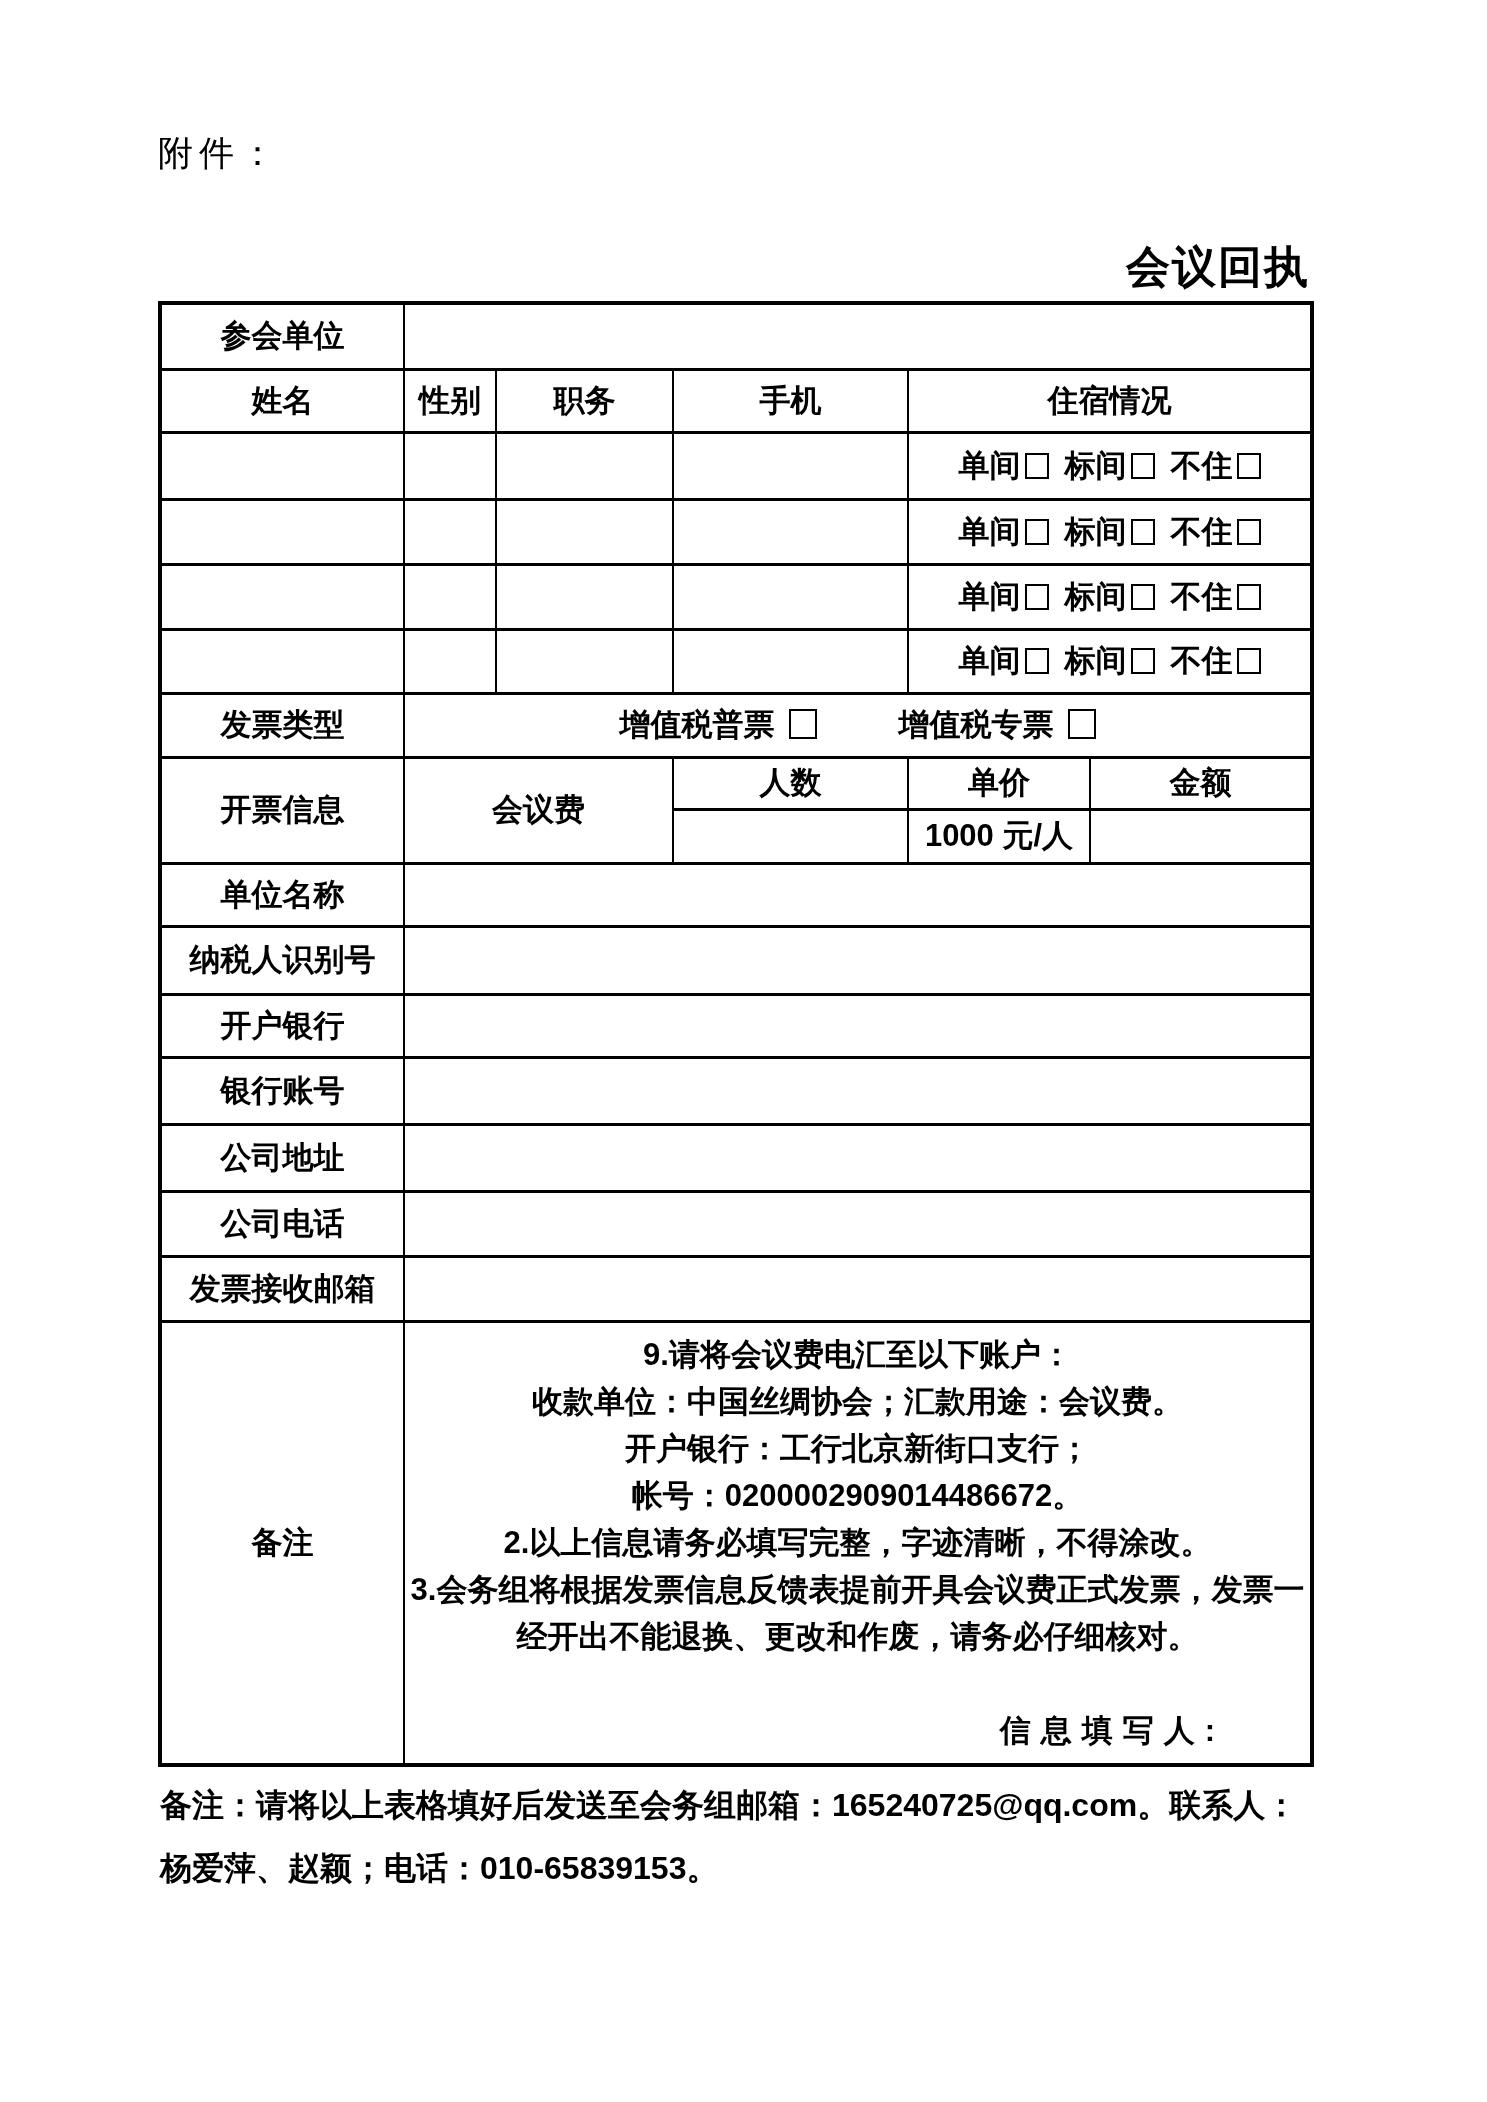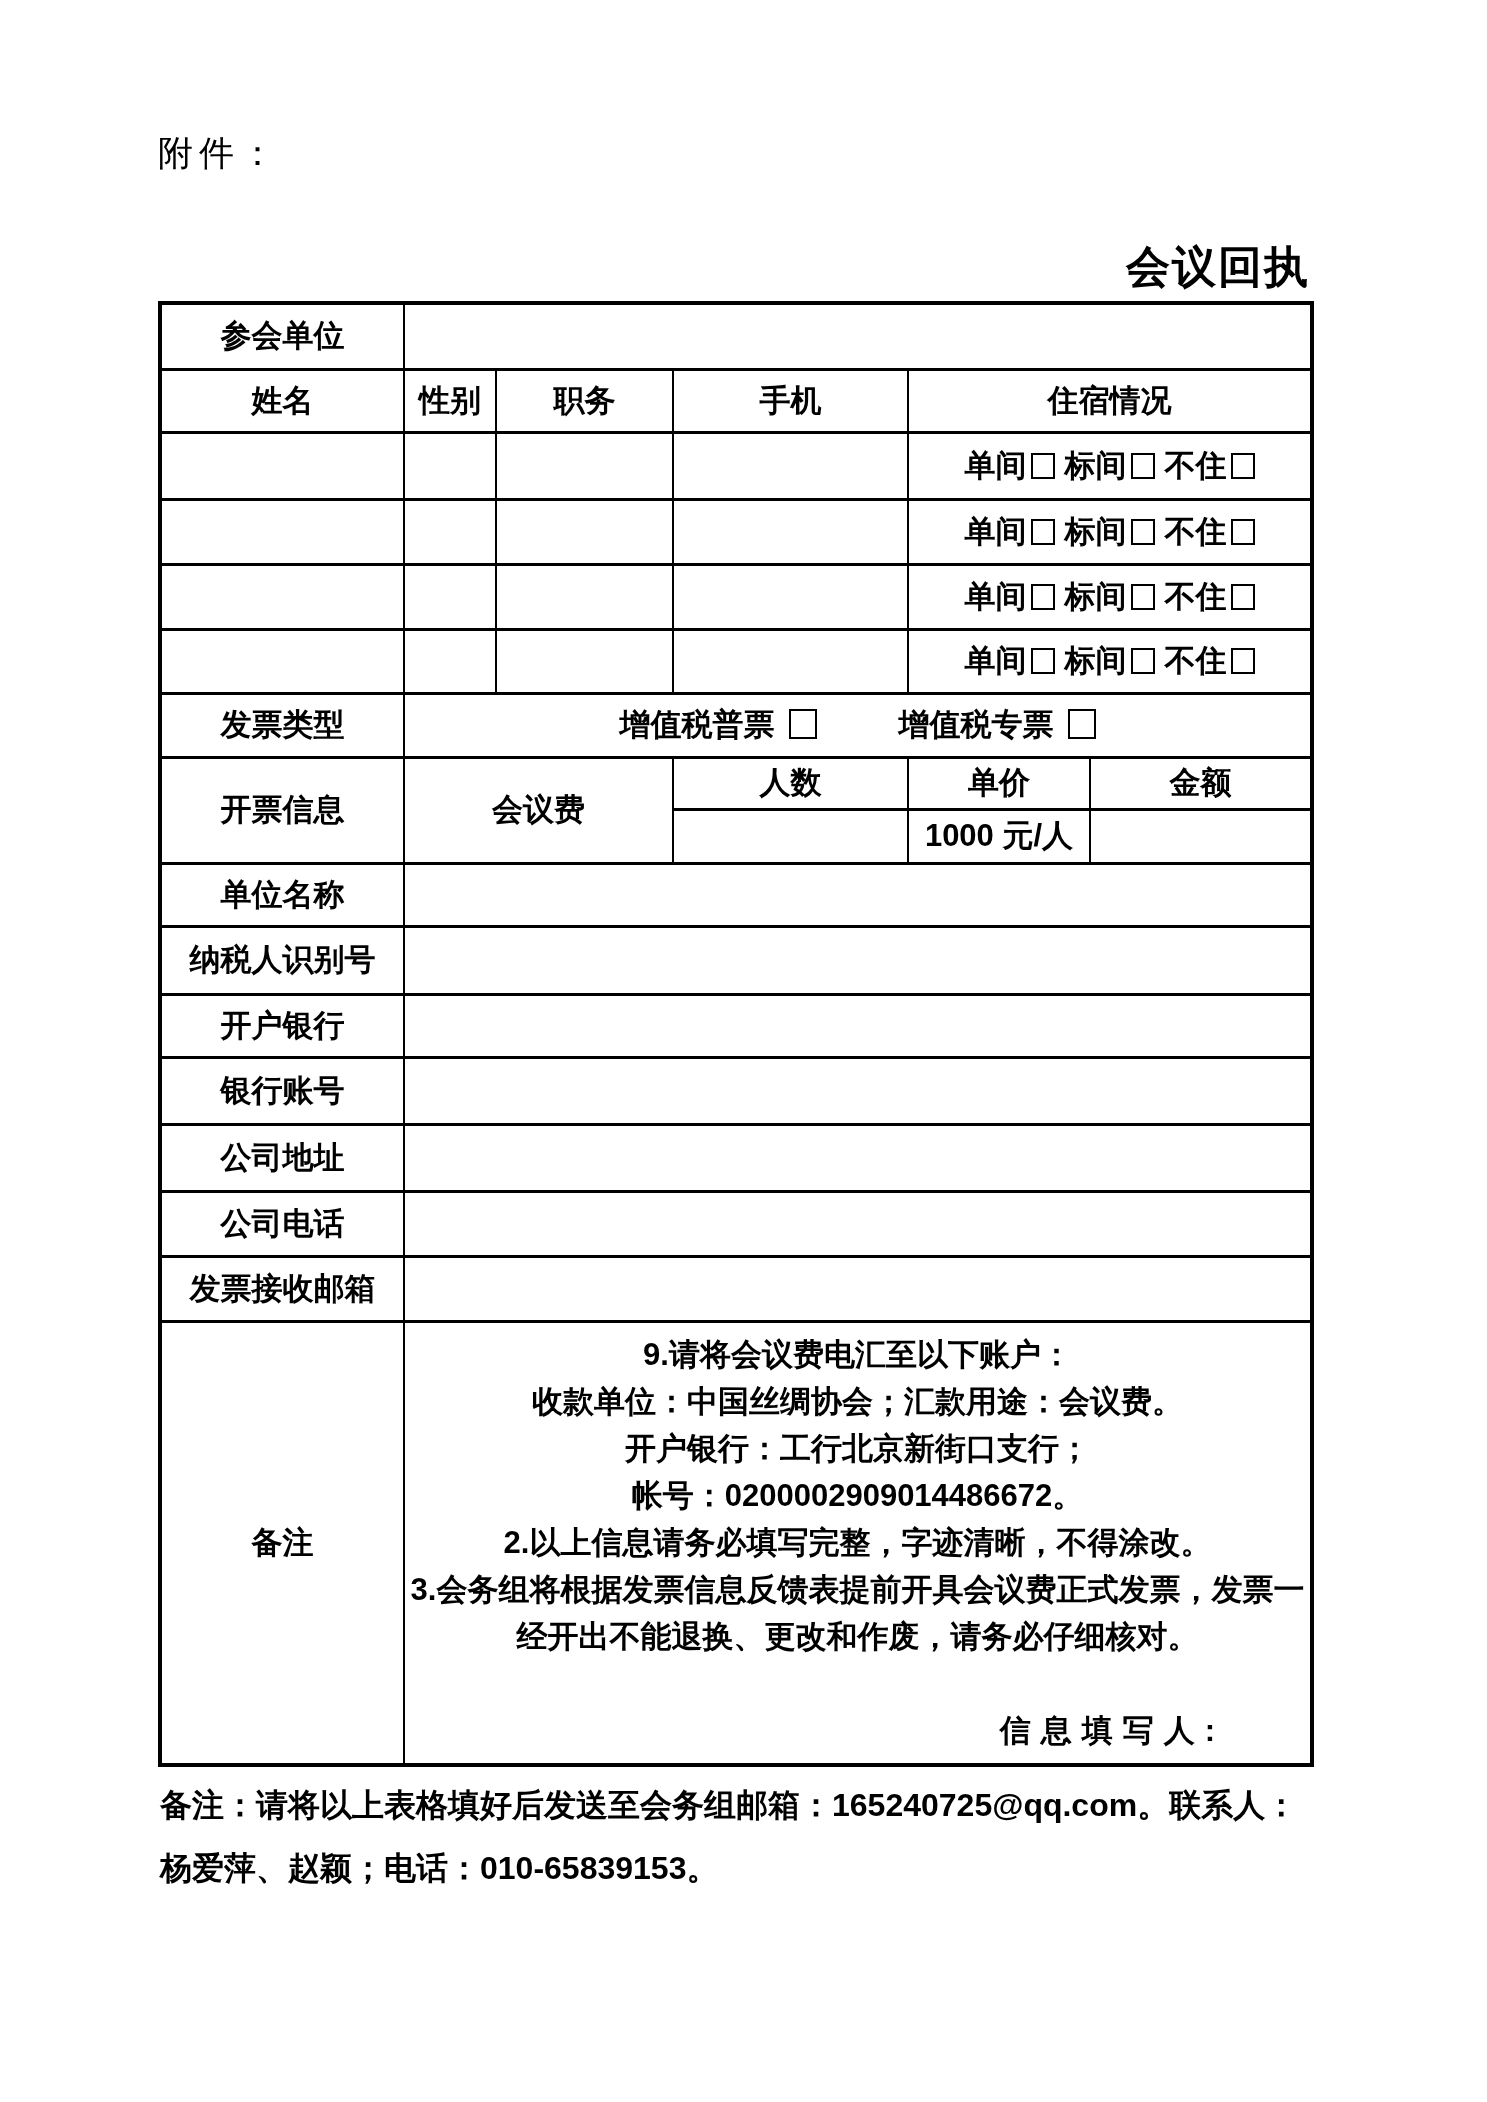--- a/index.html
+++ b/index.html
@@ -21,21 +21,21 @@
     position:absolute;left:158px;top:301px;width:1152px;
     border-collapse:collapse;table-layout:fixed;
     border:4px solid #000;
     padding-left:44px;
   }
   table.reply td{
     border:2px solid #000;border-top-width:3px;border-bottom-width:3px;
     font-size:31px;font-weight:700;text-align:center;vertical-align:middle;
     padding:0;overflow:hidden;
   }
-  .acc-group{display:inline-flex;gap:10px;align-items:flex-start;}
+  .acc-group{display:inline-flex;gap:16px;align-items:flex-start;}
   .acc-item{white-space:nowrap;}
   .cbx{
     display:inline-block;width:24px;height:26px;border:2px solid #000;
     vertical-align:-3px;margin-left:4px;box-sizing:border-box;background:#fff;
   }
   .cbx-lg{
     display:inline-block;width:28px;height:30px;border:2px solid #000;
     vertical-align:-4px;margin-left:14px;box-sizing:border-box;background:#fff;
   }
   .invoice-type-group{display:inline-flex;gap:82px;align-items:center;justify-content:space-between;}

